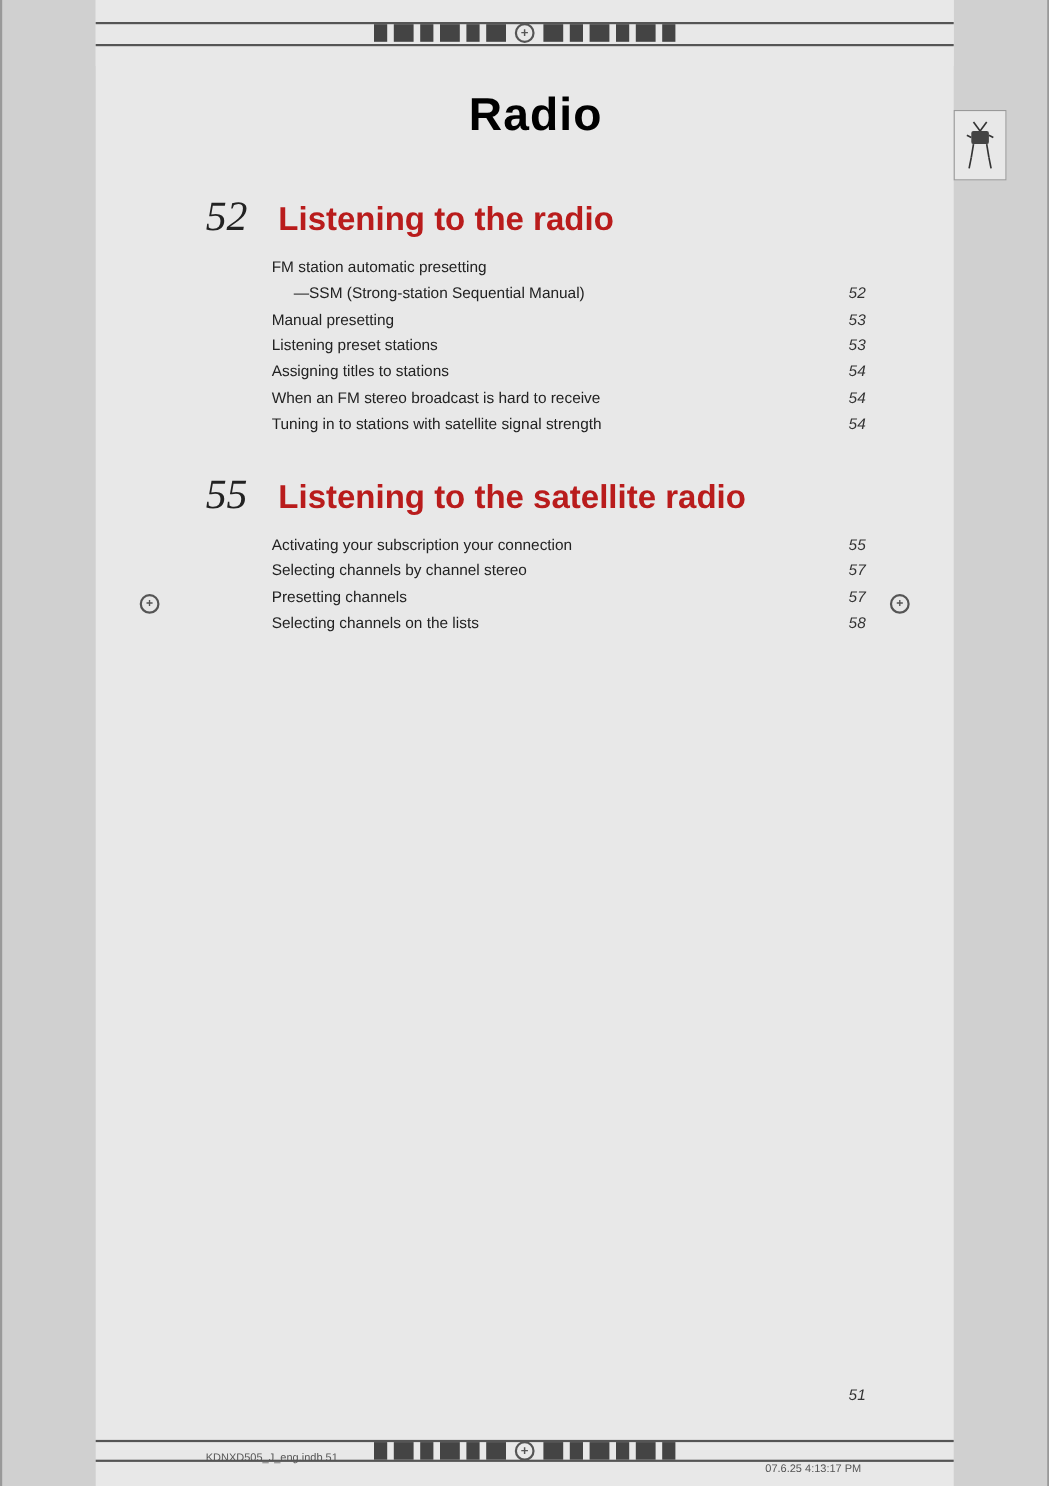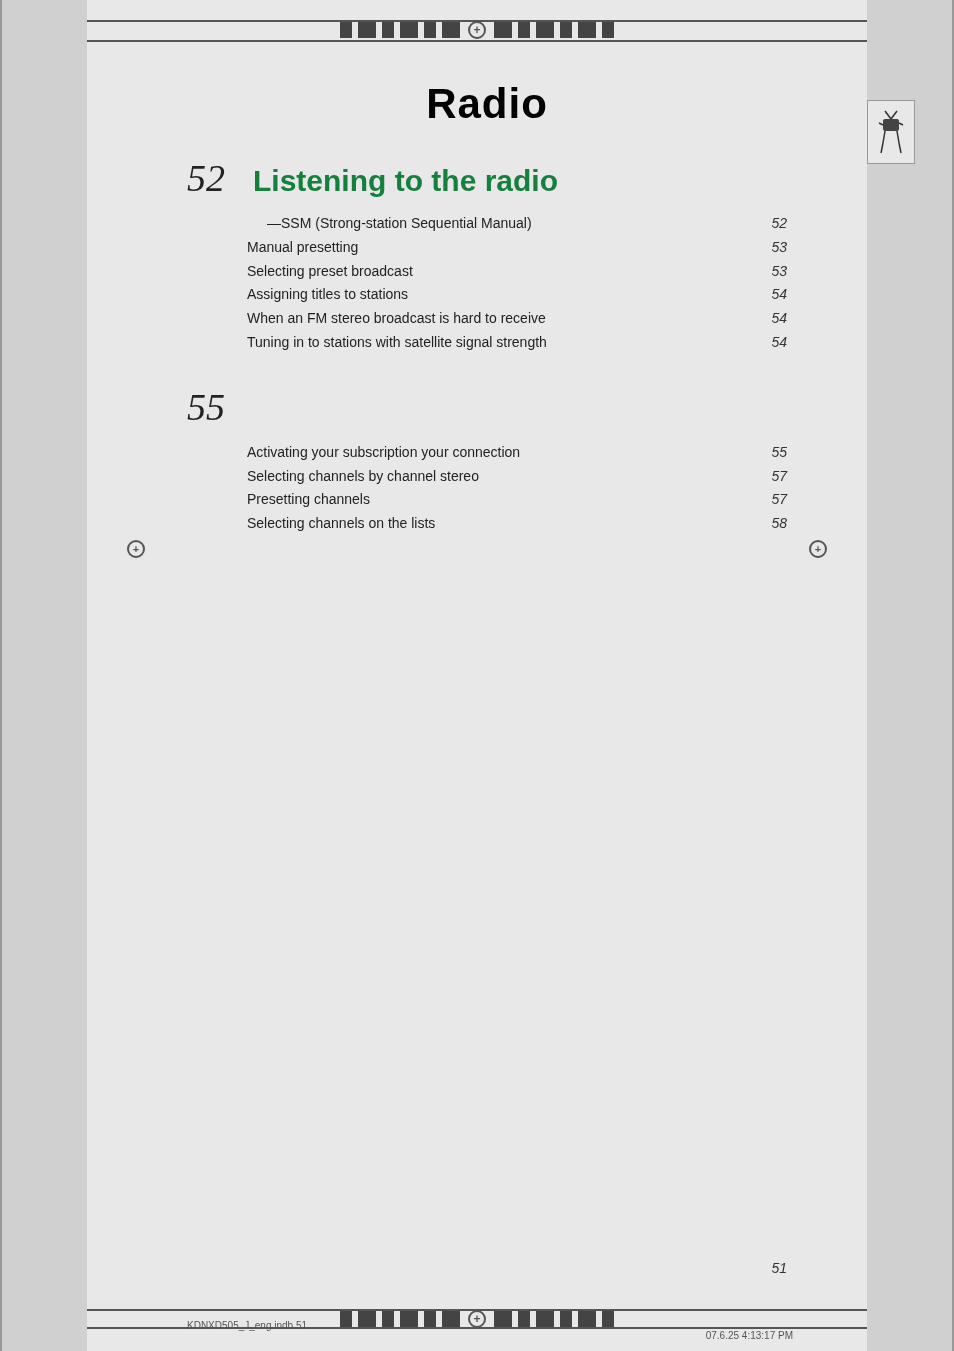--- a/index.html
+++ b/index.html
@@ -140,21 +140,21 @@
       padding: 20px 80px 20px 100px;
       position: relative;
     }
 
     
     .page-title {
       text-align: center;
       font-size: 42px;
       font-weight: 900;
       color: #000;
-      margin-bottom: 28px;
+      margin-bottom: 47px;
       font-family: Arial, Helvetica, sans-serif;
       letter-spacing: 1px;
     }
 
     
     .section {
       margin-bottom: 30px;
     }
 
     .section-header {
@@ -169,21 +169,21 @@
       font-weight: 400;
       font-style: italic;
       color: #222;
       font-family: Georgia, serif;
       min-width: 50px;
     }
 
     .section-title {
       font-size: 30px;
       font-weight: 900;
-      color: #15803d;
+      color: #b91c1c;
       font-family: Arial, Helvetica, sans-serif;
     }
 
     
     .toc-list {
       margin-left: 60px;
       list-style: none;
     }
 
     .toc-item {
@@ -264,21 +264,21 @@
       bottom: 20px;
       left: 100px;
       font-size: 10px;
       color: #555;
       text-align: center;
     }
 
     .footer-text-right {
       position: absolute;
       bottom: 10px;
-      right: 74px;
+      right: 84px;
       font-size: 10px;
       color: #555;
     }
 
     
     .left-circle {
       position: absolute;
       left: 40px;
       width: 18px;
       height: 18px;
@@ -392,49 +392,54 @@
 
       <h1 class="page-title">Radio</h1>
 
       <div class="section">
         <div class="section-header">
           <span class="section-number">52</span>
           <span class="section-title">Listening to the radio</span>
         </div>
         <ul class="toc-list">
           <li class="toc-item">
+            <span class="toc-item-text">FM station automatic presetting</span>
+            <span class="toc-page-num"></span>
+          </li>
+          <li class="toc-item">
             <span class="toc-item-text toc-item-indent">—SSM (Strong-station Sequential Manual)</span>
             <span class="toc-page-num">52</span>
           </li>
           <li class="toc-item">
             <span class="toc-item-text">Manual presetting</span>
             <span class="toc-page-num">53</span>
           </li>
           <li class="toc-item">
-            <span class="toc-item-text">Selecting preset broadcast</span>
+            <span class="toc-item-text">Listening preset stations</span>
             <span class="toc-page-num">53</span>
           </li>
           <li class="toc-item">
             <span class="toc-item-text">Assigning titles to stations</span>
             <span class="toc-page-num">54</span>
           </li>
           <li class="toc-item">
             <span class="toc-item-text">When an FM stereo broadcast is hard to receive</span>
             <span class="toc-page-num">54</span>
           </li>
           <li class="toc-item">
             <span class="toc-item-text">Tuning in to stations with satellite signal strength</span>
             <span class="toc-page-num">54</span>
           </li>
         </ul>
       </div>
 
       <div class="section">
         <div class="section-header">
           <span class="section-number">55</span>
+          <span class="section-title">Listening to the satellite radio</span>
         </div>
         <ul class="toc-list">
           <li class="toc-item">
             <span class="toc-item-text">Activating your subscription your connection</span>
             <span class="toc-page-num">55</span>
           </li>
           <li class="toc-item">
             <span class="toc-item-text">Selecting channels by channel stereo</span>
             <span class="toc-page-num">57</span>
           </li>

